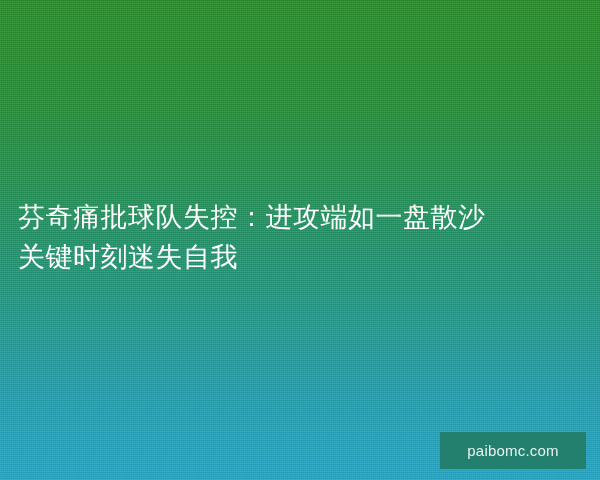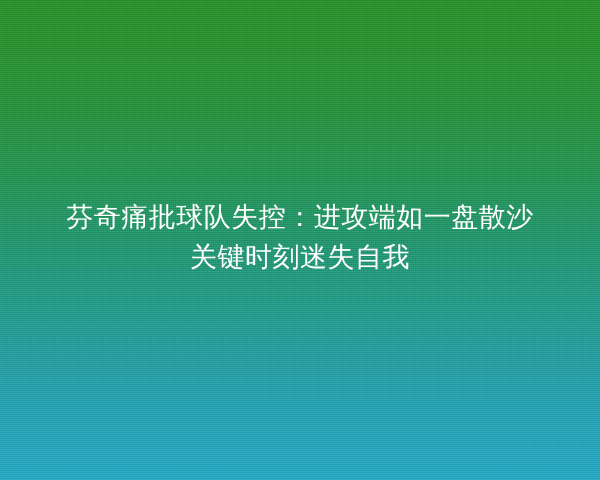--- a/index.html
+++ b/index.html
@@ -52,21 +52,21 @@
   }
 
   #headline {
     position: absolute;
     left: 0;
     right: 0;
     top: 198px;
     margin: 0;
     padding: 0 18px;
     box-sizing: border-box;
-    text-align: center;
+    text-align: left;
     color: #ffffff;
     font-family: "DejaVu Sans", "Liberation Sans", sans-serif;
     font-size: 27px;
     font-weight: 400;
     line-height: 40px;
     letter-spacing: 0.5px;
     white-space: pre-line;
     text-rendering: geometricPrecision;
   }
 
@@ -94,14 +94,17 @@
 </head>
 <body>
 
 <div id="banner">
 
   <div id="noise"></div>
 
   <h1 id="headline">芬奇痛批球队失控：进攻端如一盘散沙
 关键时刻迷失自我</h1>
 
+  <div id="watermark">
+    <span id="watermark-text">paibomc.com</span>
+  </div>
 
 </div>
 
 </body></html>

